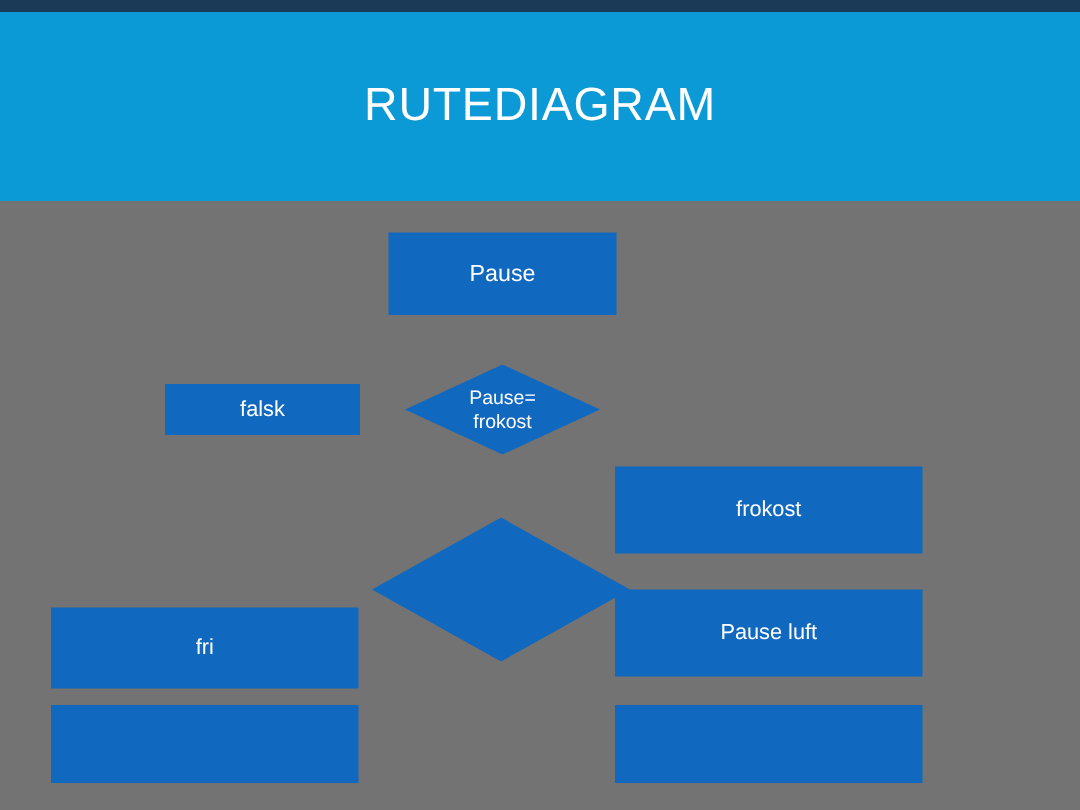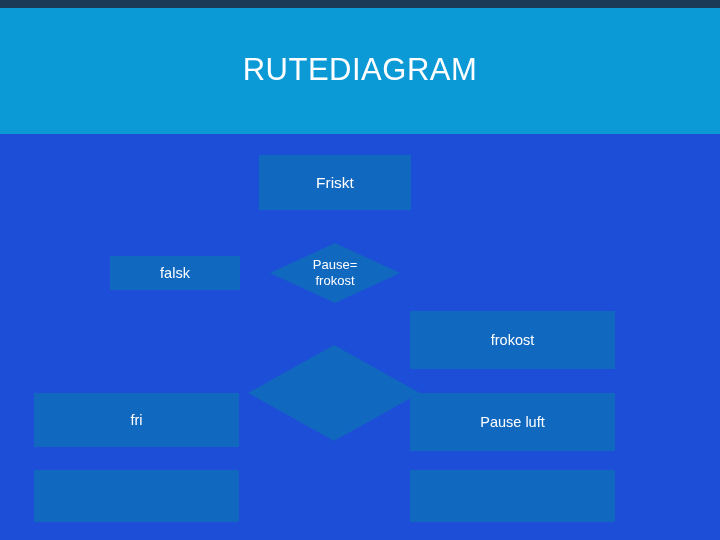--- a/index.html
+++ b/index.html
@@ -12,21 +12,21 @@
     background: #1b3a57;
     font-family: "Liberation Sans", sans-serif;
     overflow: hidden;
     position: relative;
   }
   .slide {
     position: absolute;
     left: 0; top: 0;
     width: 720px;
     height: 540px;
-    background: #1d4ed8;
+    background: #737373;
   }
   
   .top-strip {
     position: absolute;
     left: 0; top: 0;
     width: 720px;
     height: 8px;
     background: #1b3a57;
   }
   .title-band {
@@ -111,21 +111,21 @@
     height: 58px;
   }
   .box-frokost {
     left: 410px;
     top: 311px;
     width: 205px;
     height: 58px;
   }
   .box-fri {
     left: 34px;
-    top: 393px;
+    top: 405px;
     width: 205px;
     height: 54px;
     text-align: center;
   }
   .box-frisktluft {
     left: 410px;
     top: 393px;
     width: 205px;
     height: 58px;
   }
@@ -150,21 +150,21 @@
 
 <div class="slide">
 
   <div class="top-strip"></div>
 
   <div class="title-band"></div>
 
   <div class="title-text">RUTEDIAGRAM</div>
 
   <div class="box box-pause">
-    <span>Friskt</span>
+    <span>Pause</span>
   </div>
 
   <div class="box box-falsk">
     <span>falsk</span>
   </div>
 
   <div class="diamond-top">
     <span class="pause-eq">Pause=
 frokost</span>
   </div>

